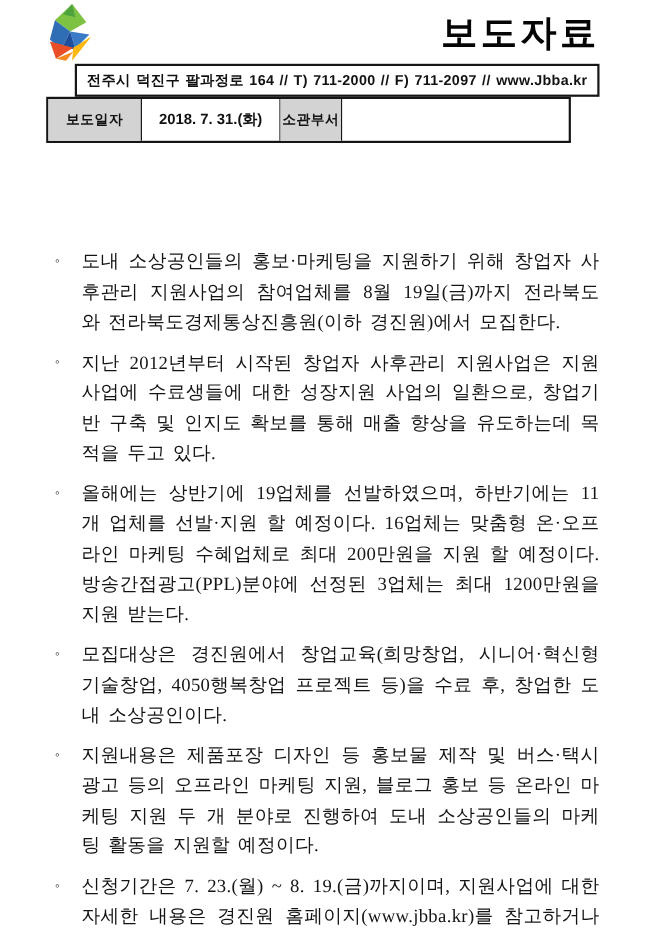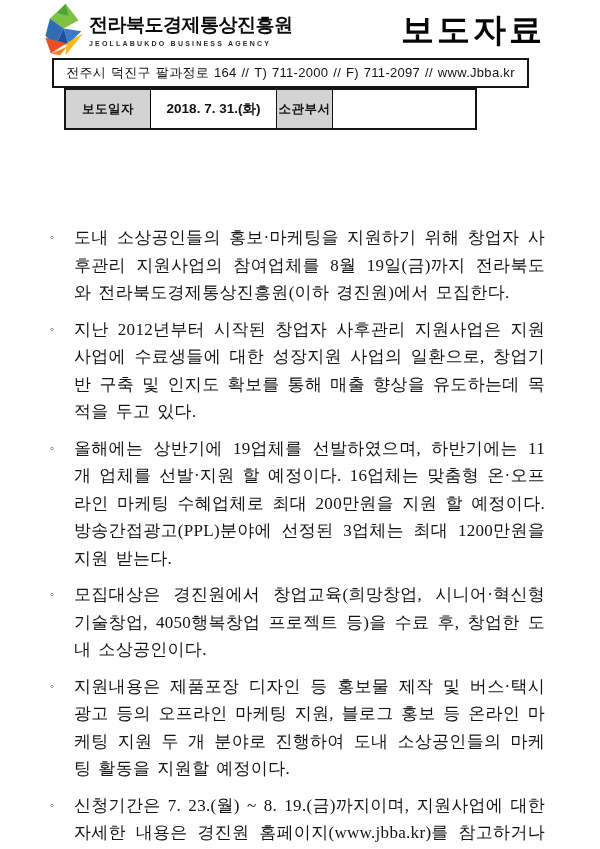--- a/index.html
+++ b/index.html
@@ -13,28 +13,28 @@
   .masthead { position:absolute; top:2px; left:38px; right:55px; display:flex; justify-content:space-between; align-items:flex-start; }
   .brand { display:flex; align-items:flex-start; }
   .logo-svg { width:46px; height:55px; display:block; }
   .brand-text { margin-left:5px; margin-top:10px; }
   .org-name { font-size:19px; font-weight:800; letter-spacing:-0.5px; color:#0c0c0c; font-family:"Liberation Sans", sans-serif; }
   .org-en { font-size:7px; font-weight:700; letter-spacing:2.2px; color:#2a2a2a; margin-top:2px; }
   .doc-type { font-size:33px; font-weight:800; letter-spacing:3px; color:#050505; margin-top:6px; font-family:"Liberation Sans", sans-serif; }
 
   
   .contact-bar {
-    position:absolute; top:58px; left:52px; width:477px; height:30px;
+    position:absolute; top:58px; left:68px; width:477px; height:30px;
     border:2px solid #151515; display:flex; align-items:center; justify-content:center;
-    font-size:13px; font-weight:400; letter-spacing:0.3px; word-spacing:1px;
+    font-size:13px; font-weight:700; letter-spacing:0.3px; word-spacing:1px;
   }
 
   
   .info-table {
-    position:absolute; top:88px; left:64px; width:413px; height:42px;
+    position:absolute; top:88px; left:42px; width:477px; height:42px;
     border:2px solid #151515; display:grid; grid-template-columns:84px 127px 56px 1fr;
   }
   .cell { display:flex; align-items:center; justify-content:center; font-weight:700; }
   .cell.shade { background:#d3d3d3; font-size:12.5px; letter-spacing:0.5px; }
   .cell.date { font-size:13.5px; border-left:1px solid #000000; border-right:1px solid #151515; }
   .cell.shade-b { border-right:1px solid #151515; }
   .cell.dept { flex-direction:column; align-items:flex-start; justify-content:center; padding-left:10px; font-size:12.5px; line-height:17px; letter-spacing:0.3px; }
 
   
   .title-box {
@@ -68,24 +68,20 @@
       <svg class="logo-svg" viewBox="0 0 50 58" aria-hidden="true">
         <polygon points="30,1 44,19 28,28 13,17" fill="#7dc242"></polygon>
         <polygon points="30,1 33,14 21,11" fill="#4fa33f"></polygon>
         <polygon points="13,17 28,28 19,46 8,36" fill="#2f6db5"></polygon>
         <polygon points="28,28 47,31 33,45" fill="#3a7bc8"></polygon>
         <polygon points="28,28 33,45 19,46" fill="#1d4f9c"></polygon>
         <polygon points="8,38 31,44 14,55" fill="#e94e26"></polygon>
         <polygon points="31,44 49,33 30,57" fill="#fcb813"></polygon>
         <polygon points="14,55 31,48 24,57" fill="#f6881f"></polygon>
       </svg>
-      <div class="brand-text">
-        <div class="org-name">전라북도경제통상진흥원</div>
-        <div class="org-en">JEOLLABUKDO BUSINESS AGENCY</div>
-      </div>
     </div>
     <div class="doc-type">보도자료</div>
   </div>
 
   <div class="contact-bar">
     <span>전주시 덕진구 팔과정로 164 // T) 711-2000 // F) 711-2097 //  www.Jbba.kr</span>
   </div>
 
   <div class="info-table">
     <div class="cell shade">보도일자</div>

